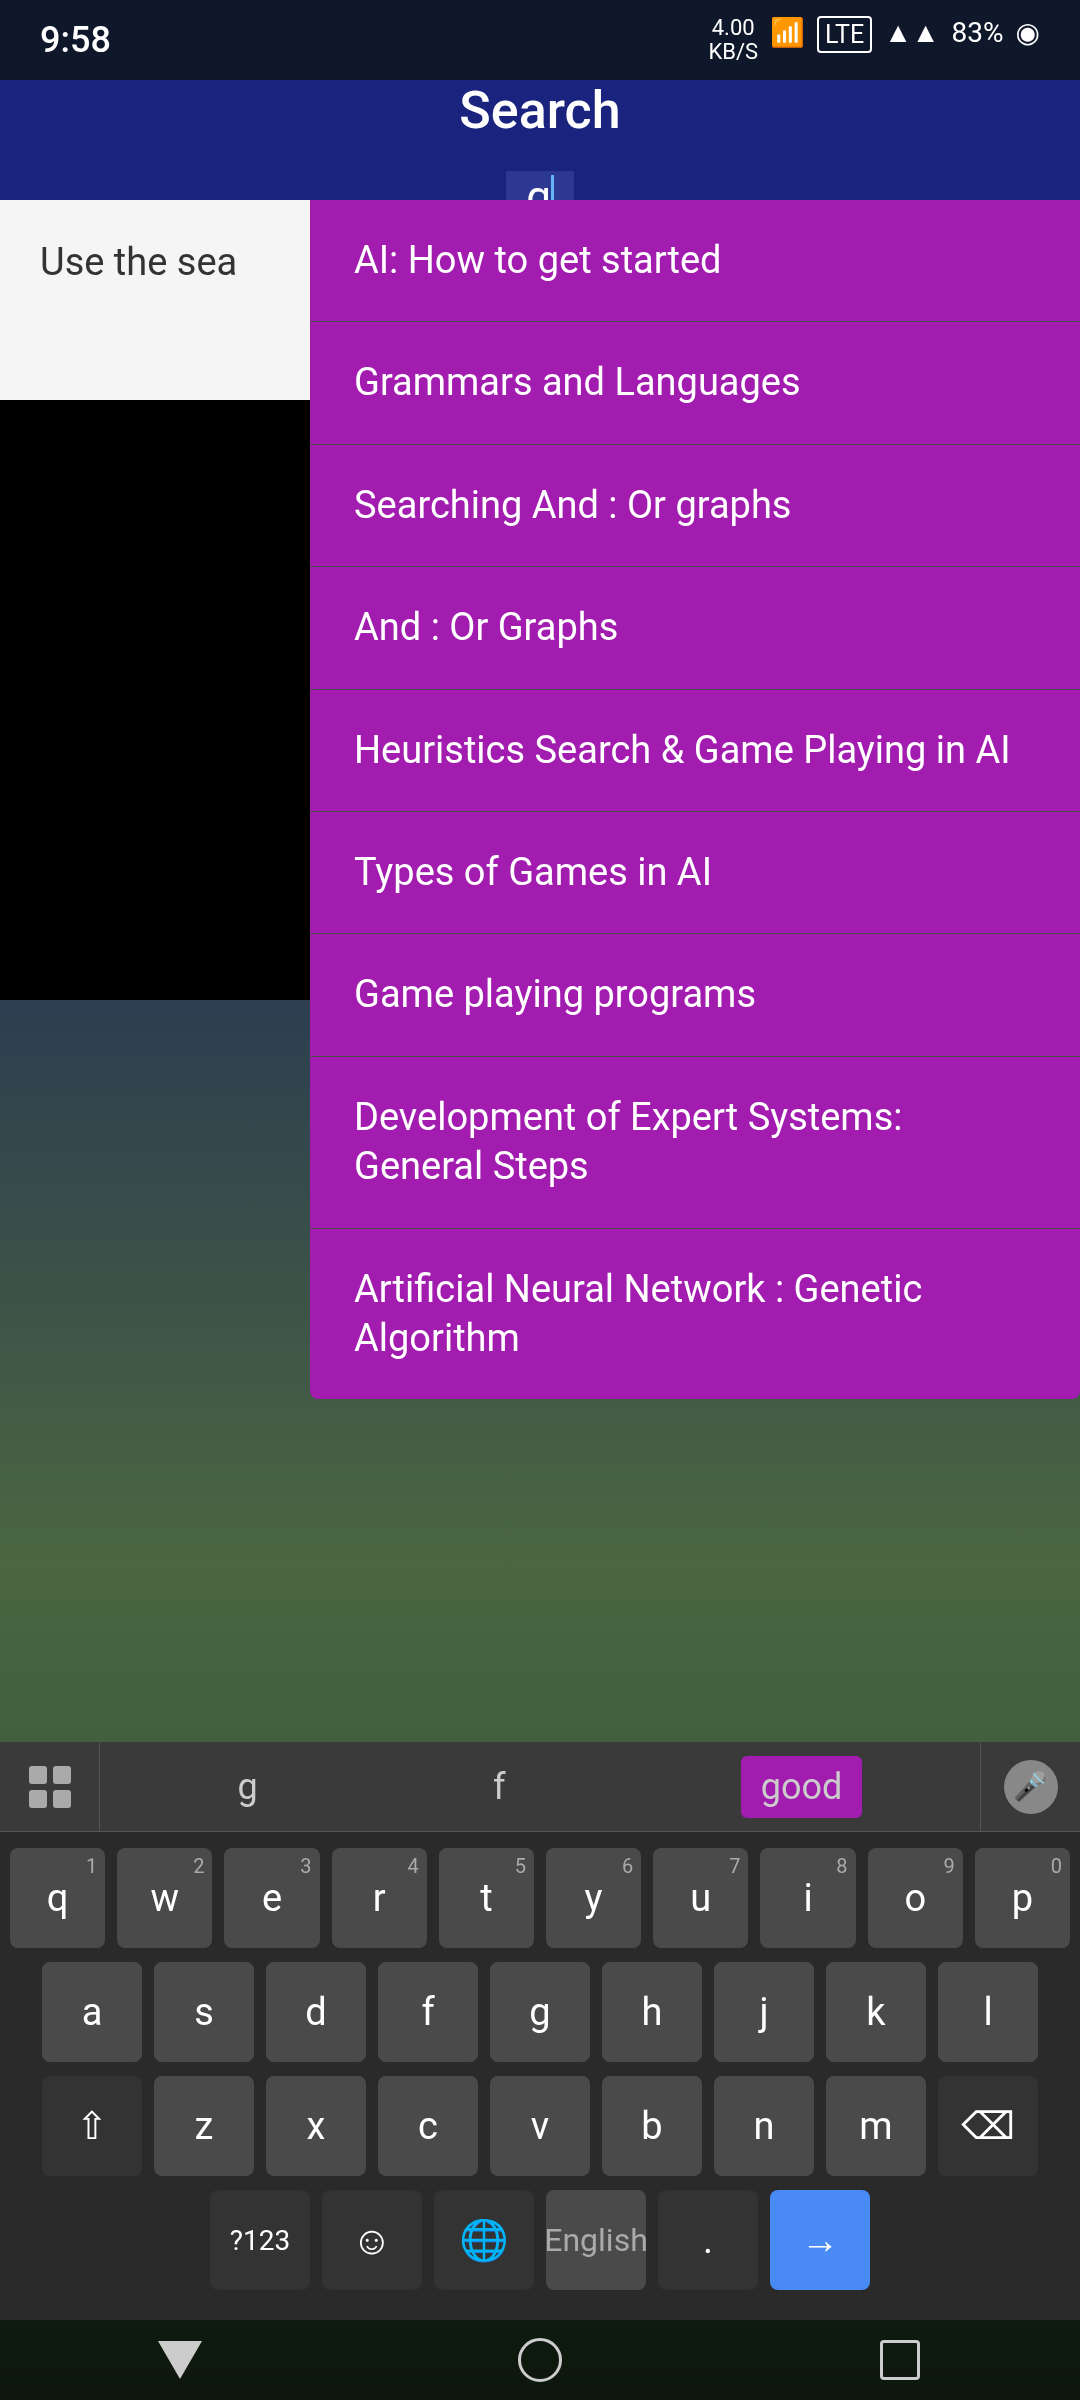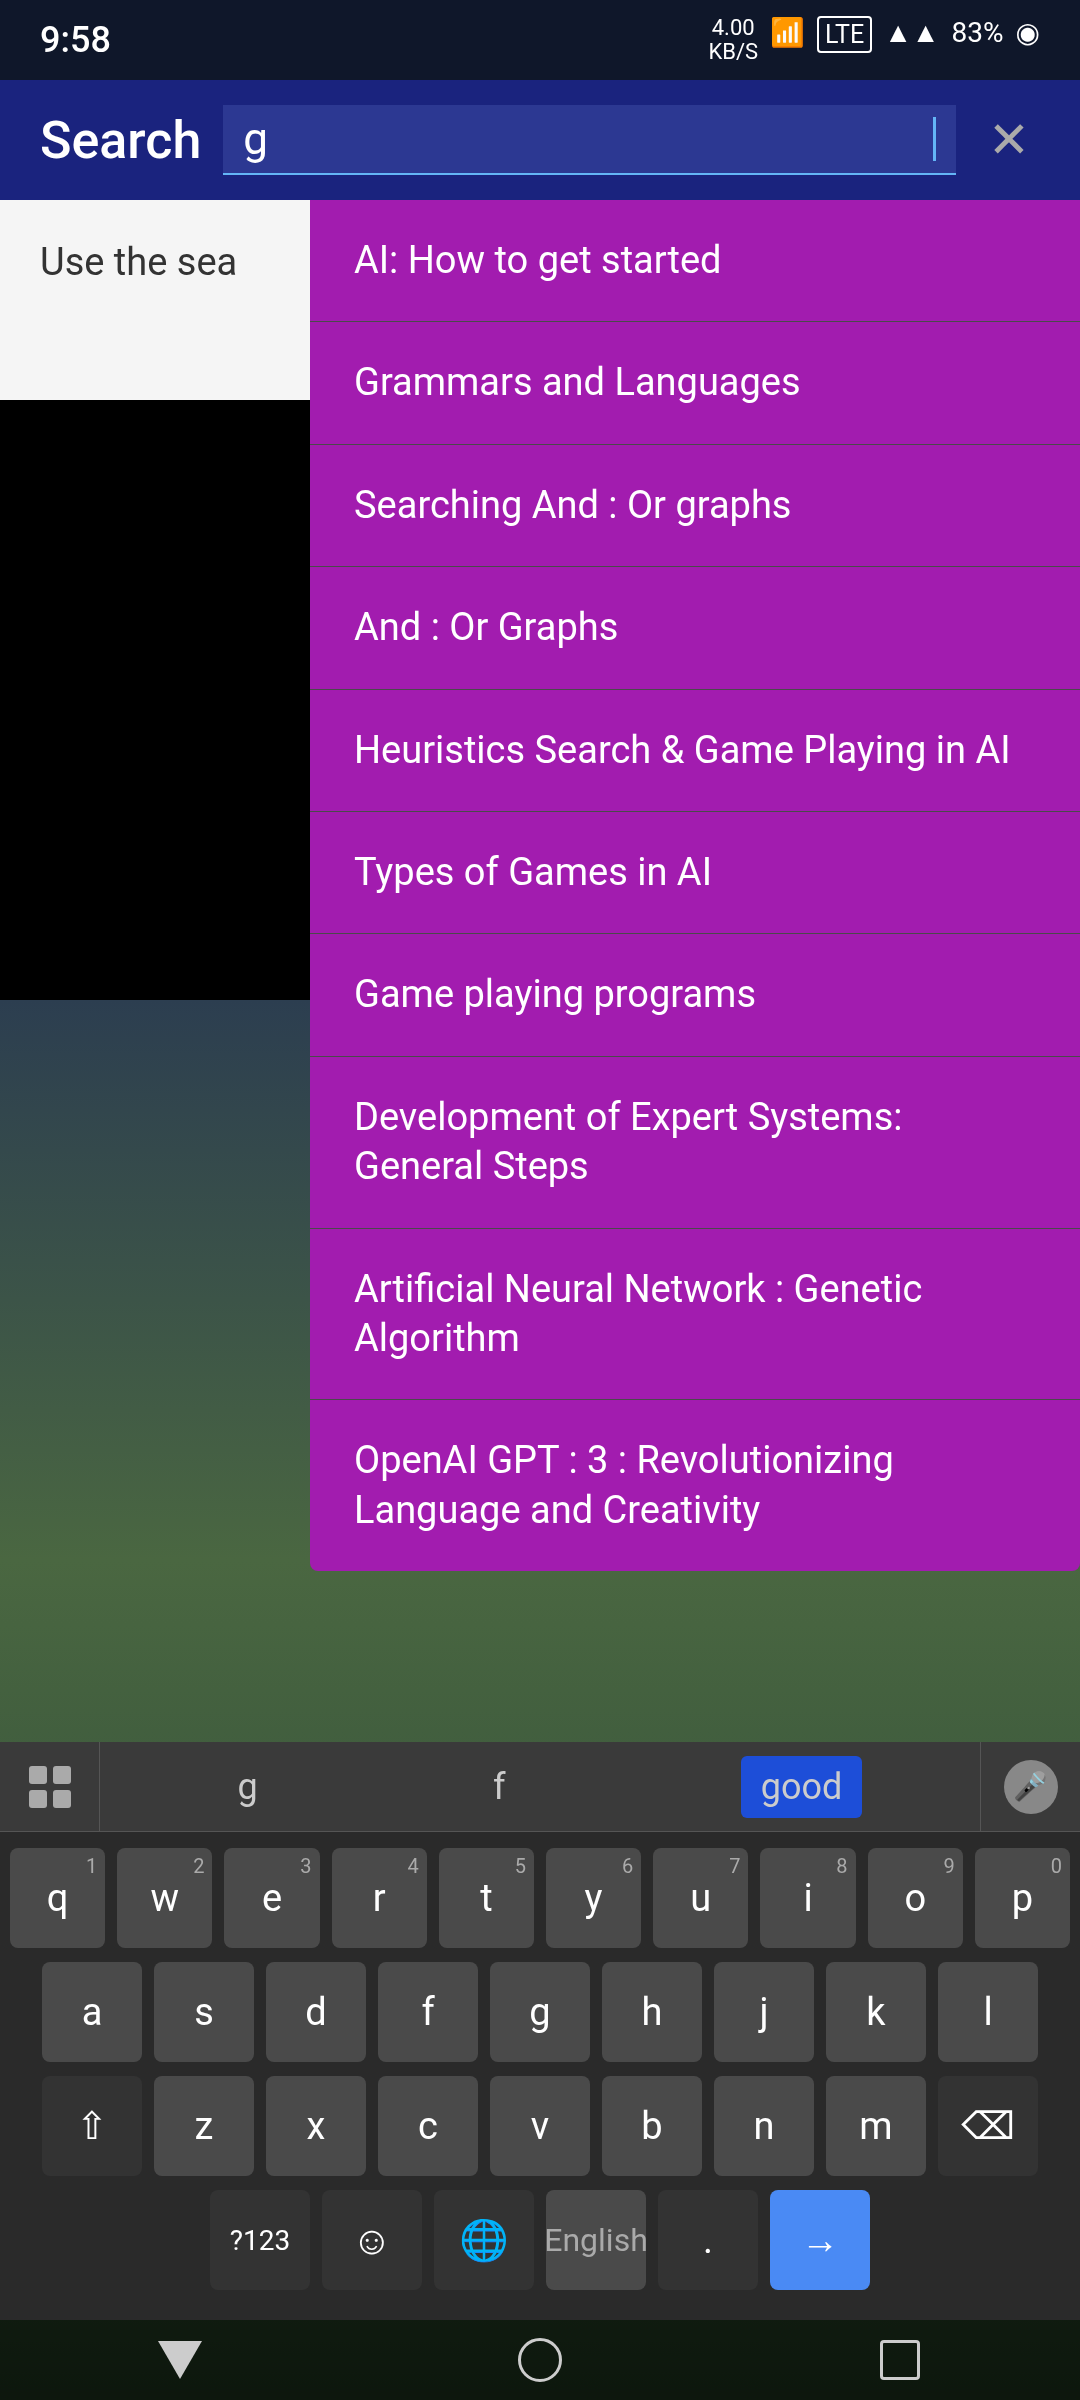--- a/index.html
+++ b/index.html
@@ -70,21 +70,22 @@
 
     
     .search-bar {
       position: relative;
       z-index: 10;
       background: #1a237e;
       height: 120px;
       display: flex;
       align-items: center;
       padding: 0 40px;
-      gap: 22px;
+      gap: 30px;
+      flex-direction: column;
     }
 
     .search-label {
       color: white;
       font-size: 52px;
       font-weight: 500;
       white-space: nowrap;
     }
 
     .search-input-wrapper {
@@ -214,21 +215,21 @@
       padding: 0 20px;
     }
 
     .suggestion-item {
       color: #ccc;
       font-size: 36px;
       padding: 10px 20px;
     }
 
     .suggestion-item.active {
-      background: #1d4ed8;
+      background: #a21caf;
       border-radius: 6px;
       margin-left: 20px;
     }
 
     .mic-btn {
       width: 100px;
       display: flex;
       align-items: center;
       justify-content: center;
       border-left: 1px solid #555;
@@ -399,23 +400,20 @@
     <span class="dropdown-item-text">Types of Games in AI</span>
   </div>
   <div class="dropdown-item">
     <span class="dropdown-item-text">Game playing programs</span>
   </div>
   <div class="dropdown-item">
     <span class="dropdown-item-text">Development of Expert Systems: General Steps</span>
   </div>
   <div class="dropdown-item">
     <span class="dropdown-item-text">Artificial Neural Network :  Genetic Algorithm</span>
-  </div>
-  <div class="dropdown-item">
-    <span class="dropdown-item-text">OpenAI GPT : 3  : Revolutionizing Language and Creativity</span>
   </div>
 </div>
 
 <div class="keyboard-container">
 
   <div class="keyboard-suggestions">
     <div class="suggestion-apps">
       <div class="apps-icon">
         <div></div>
           <div></div>

